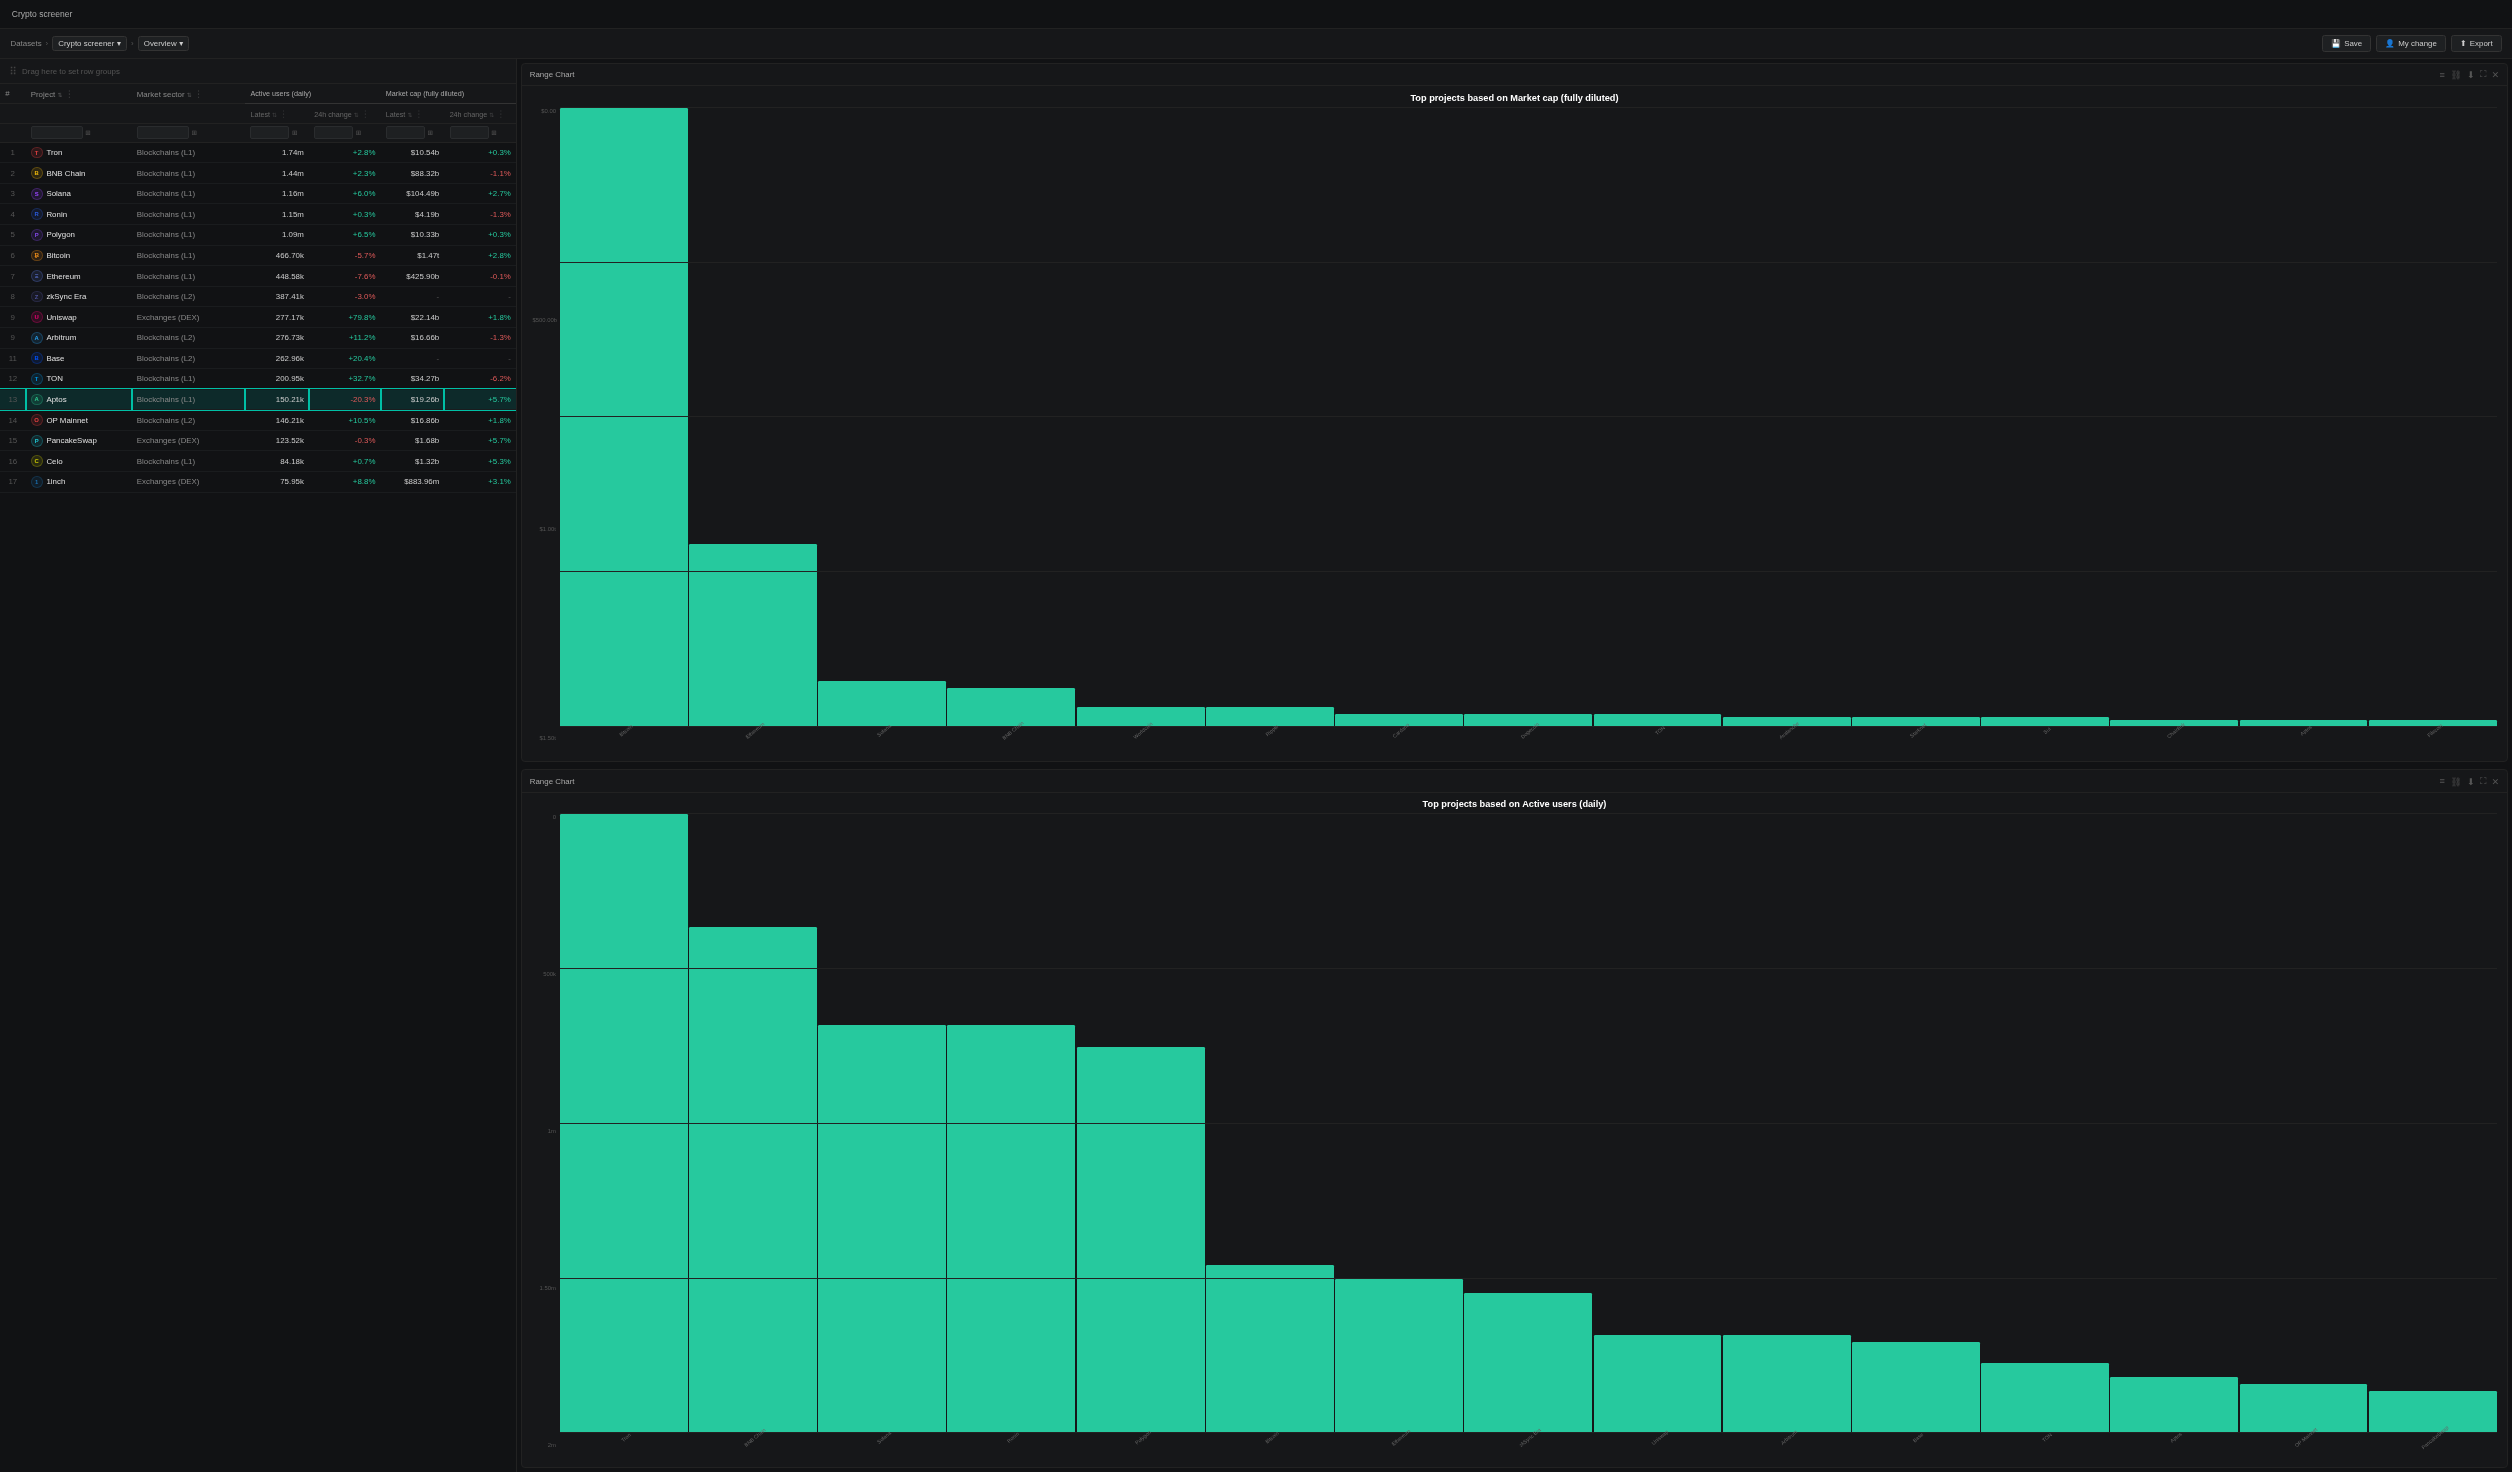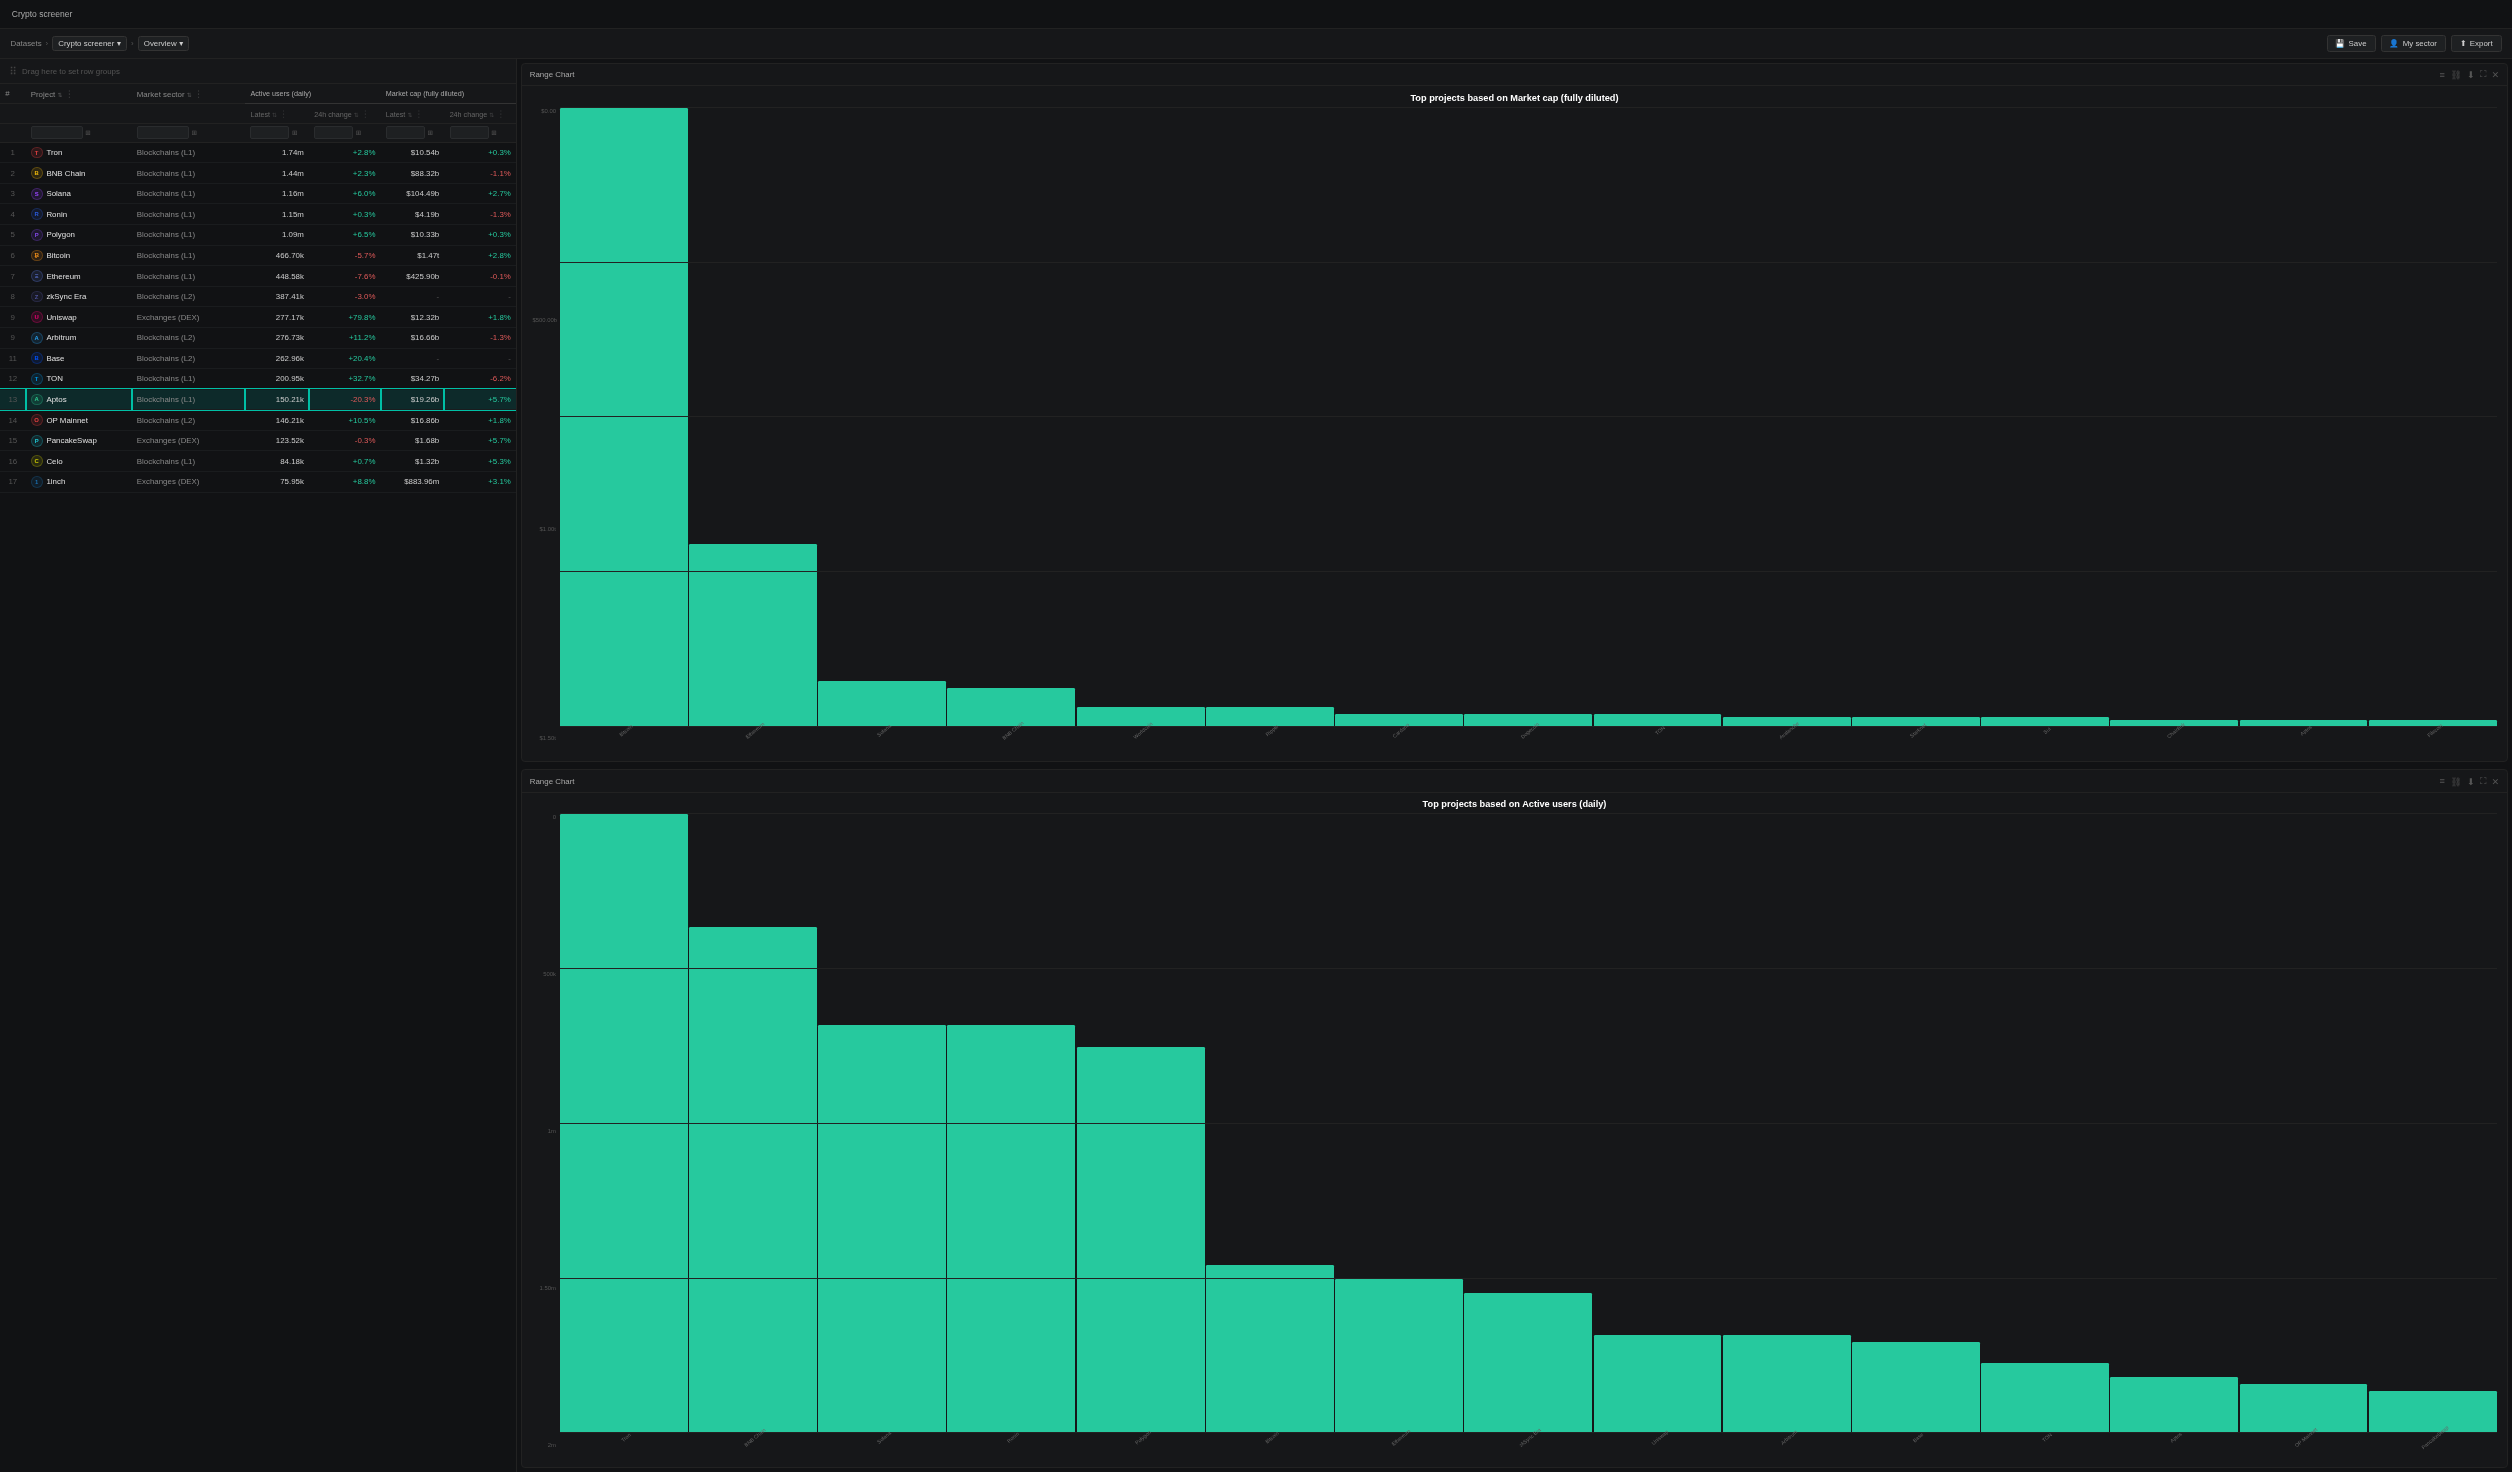--- a/index.html
+++ b/index.html
@@ -305,21 +305,21 @@
       <span>▾</span>
     </div>
   </div>
   <div class="top-actions">
     <button class="top-btn">
       <span>💾</span>
       <span>Save</span>
     </button>
     <button class="top-btn">
       <span>👤</span>
-      <span>My sector</span>
+      <span>My change</span>
     </button>
     <button class="top-btn">
       <span>⬆</span>
       <span>Export</span>
     </button>
   </div>
 </div>
 
 <div class="main-content">
   <div class="table-section">
@@ -531,21 +531,21 @@
       <td style="color:#555;text-align:center">9</td>
       <td>
         <div class="proj-cell">
           <div class="coin-icon" style="background:#ff007a20;color:#ff007a;border:0.7px solid #ff007a44">U</div>
           <span style="color:#e0e0e0">Uniswap</span>
         </div>
       </td>
       <td style="color:#888">Exchanges (DEX)</td>
       <td class="right" style="color:#ccc">277.17k</td>
       <td class="right positive">+79.8%</td>
-      <td class="right " style="color:#ccc">$12.32b</td>
+      <td class="right " style="color:#ccc">$22.14b</td>
       <td class="right positive">+1.8%</td>
     </tr>
             <tr>
       <td style="color:#555;text-align:center">9</td>
       <td>
         <div class="proj-cell">
           <div class="coin-icon" style="background:#28a0f020;color:#28a0f0;border:0.7px solid #28a0f044">A</div>
           <span style="color:#e0e0e0">Arbitrum</span>
         </div>
       </td>

